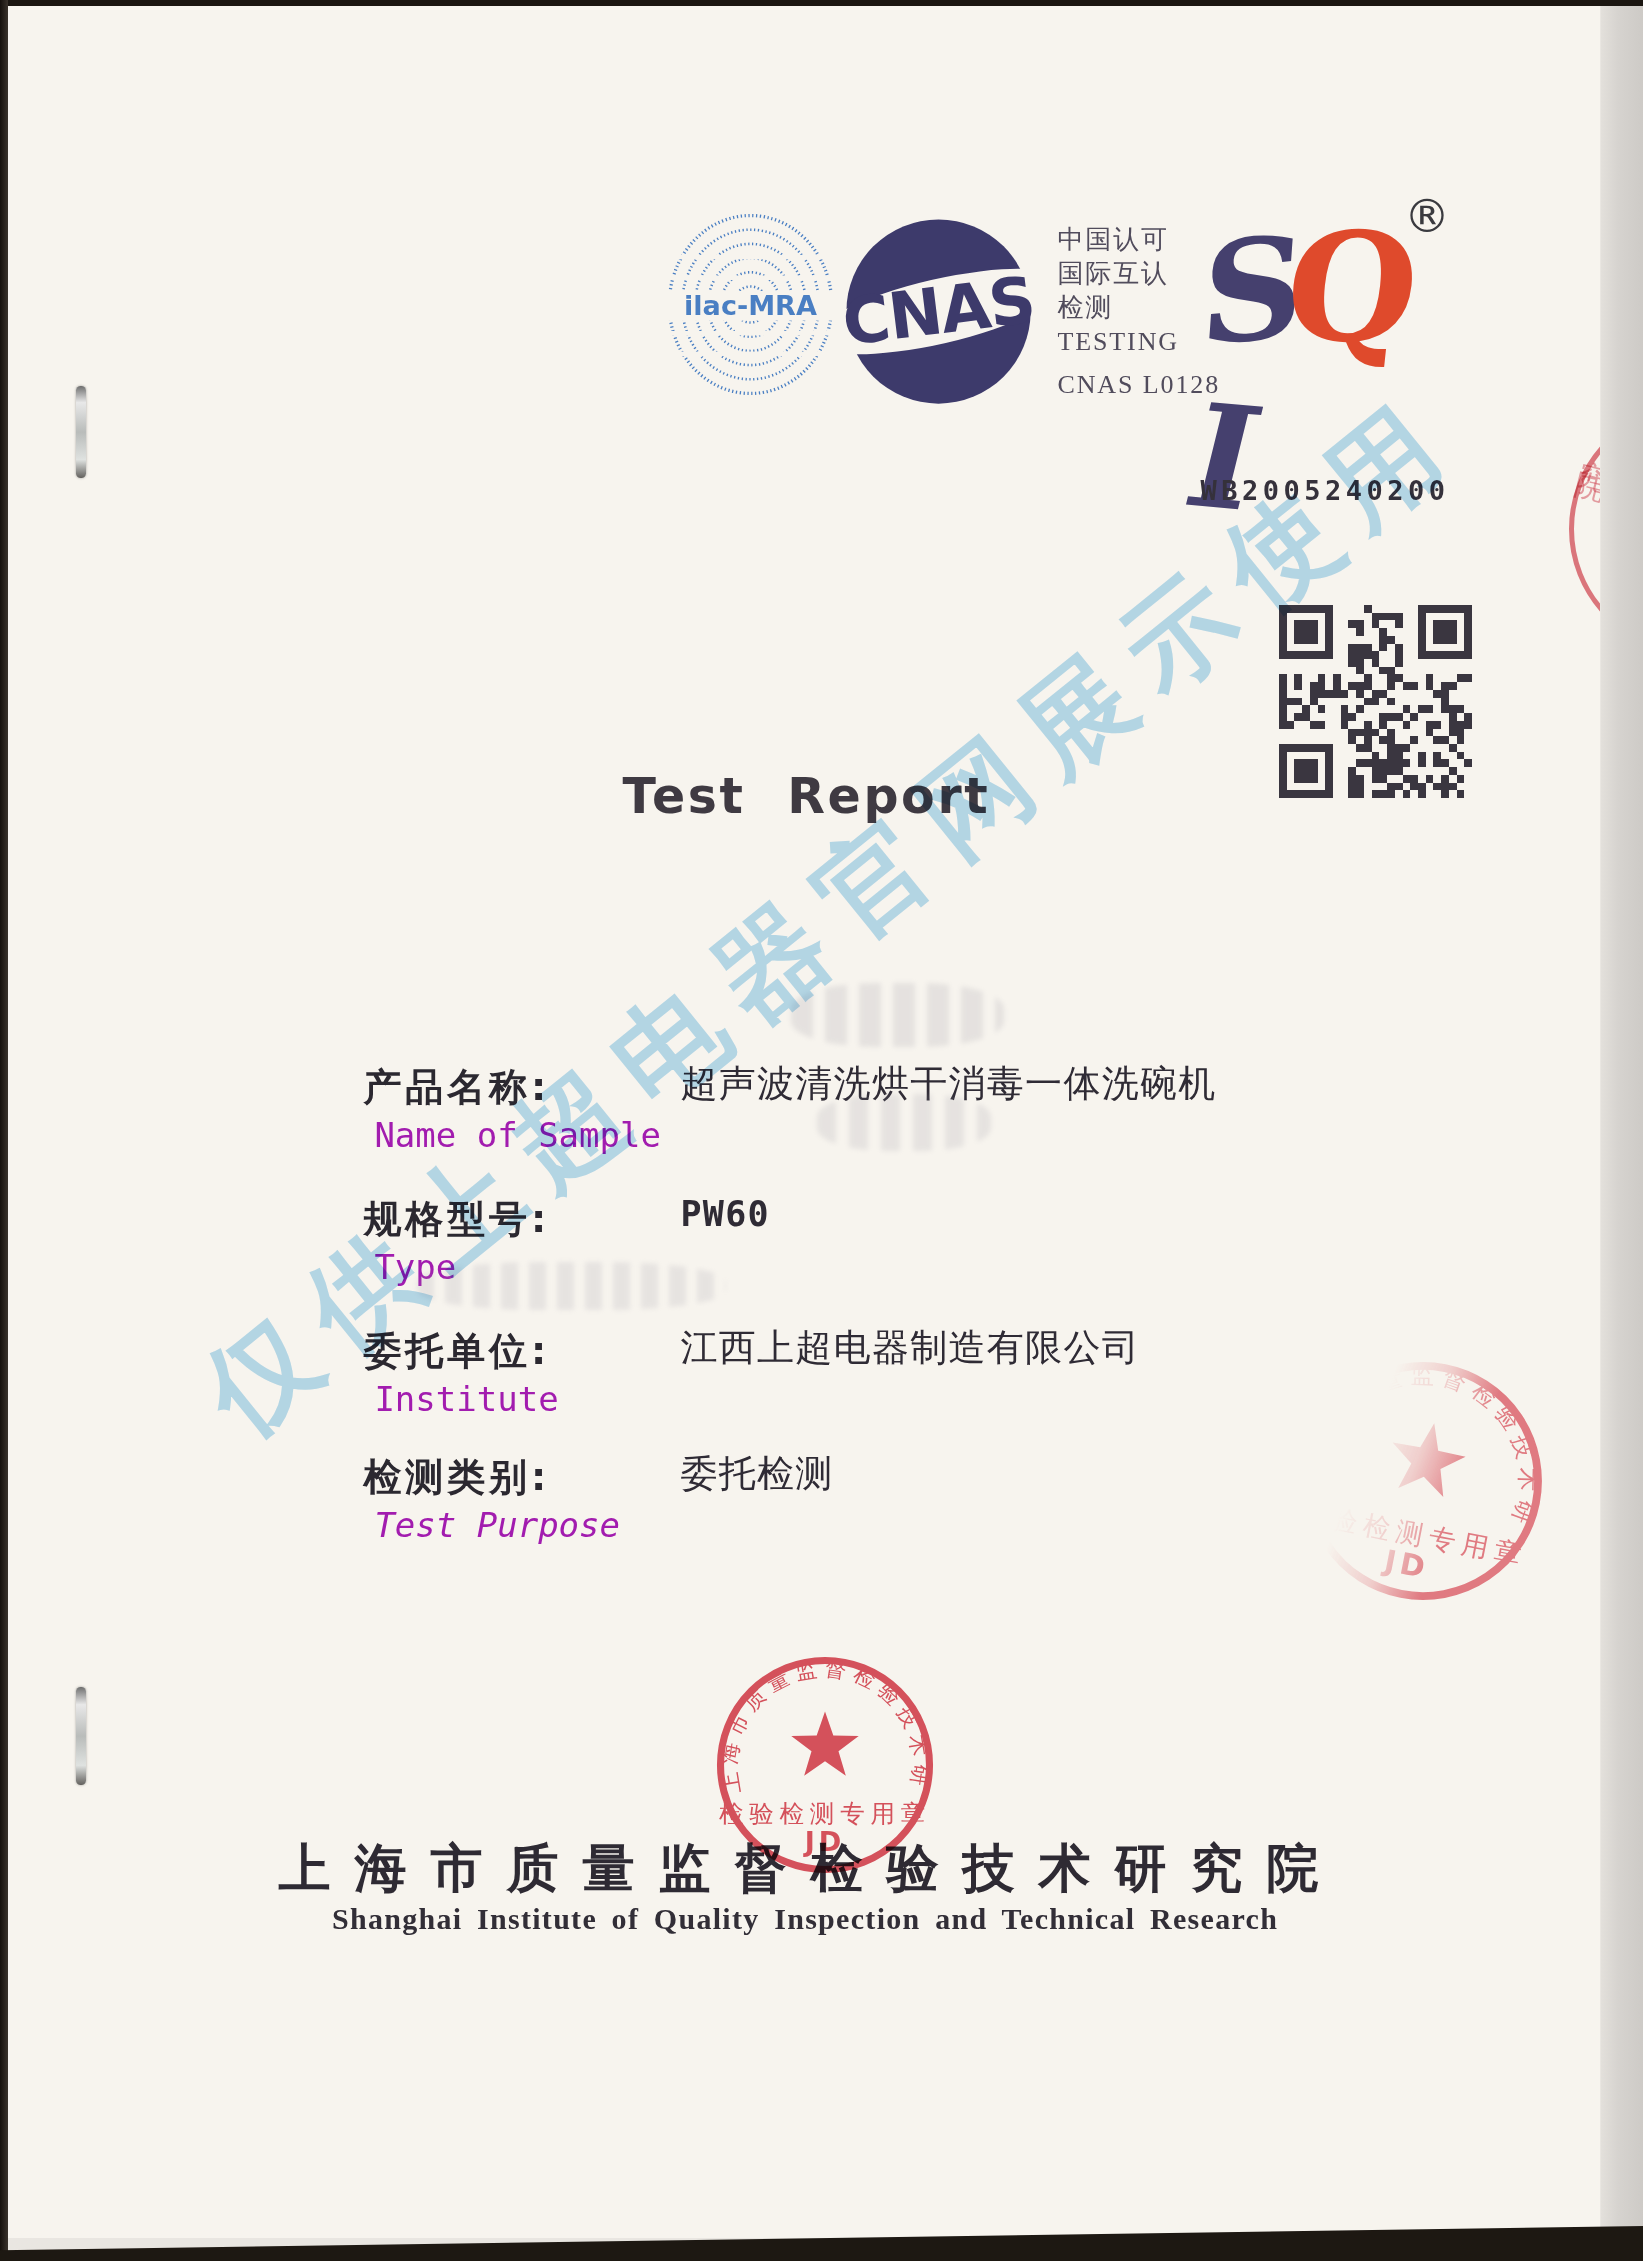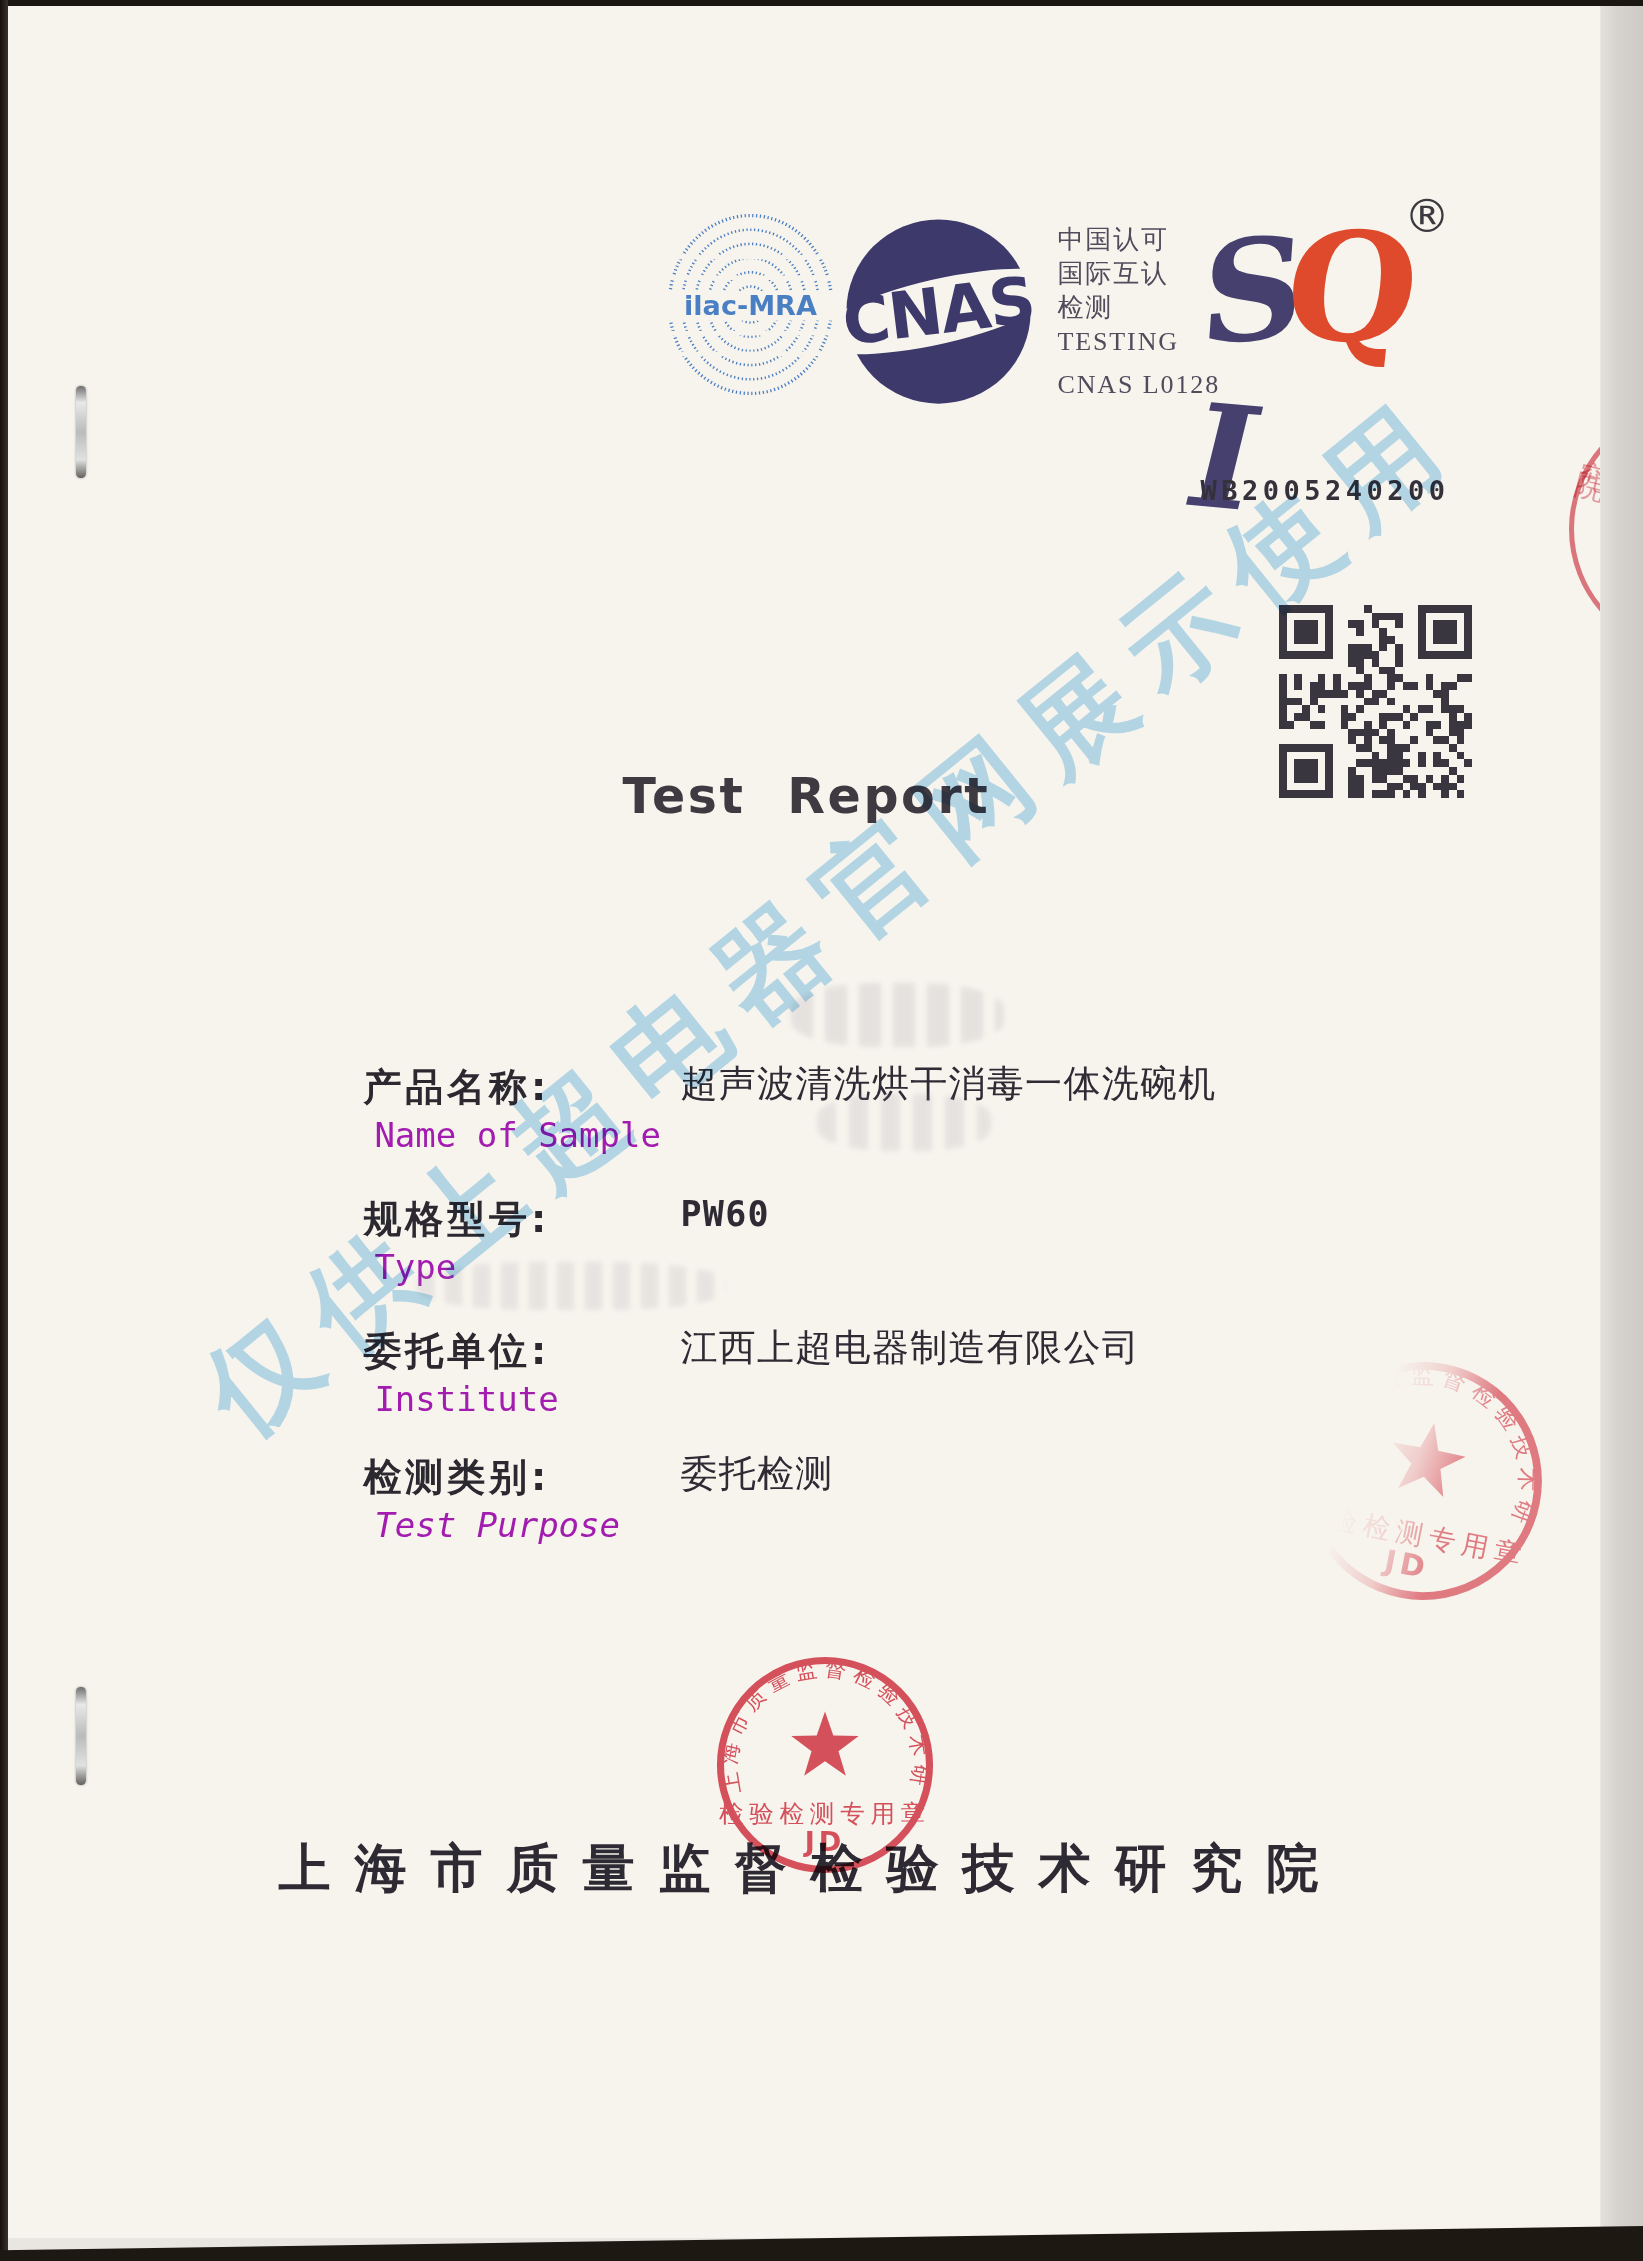--- a/index.html
+++ b/index.html
@@ -343,20 +343,21 @@
     <div class="f-val" style="top:1443px;">委托检测</div>
   </div>
 
   <div class="ghost g1"></div>
   <div class="ghost g2"></div>
   <div class="ghost g3"></div>
 
   <div class="watermark">仅供上超电器官网展示使用</div>
 
   <div class="foot-cn">上海市质量监督检验技术研究院</div>
+  <div class="foot-en">Shanghai Institute of Quality Inspection and Technical Research</div>
 
   <svg class="seal main" width="258" height="258" viewBox="0 0 400 400">
     <circle cx="200" cy="200" r="162" fill="none" stroke="#d84553" stroke-width="11"></circle>
     <polygon fill="#d84553" transform="translate(200,172)" points="0,-55 12.9,-17.8 52.3,-17 20.9,6.8 32.3,44.5 0,22 -32.3,44.5 -20.9,6.8 -52.3,-17 -12.9,-17.8"></polygon>
     <defs>
         <path id="ringA" d="M 70 242 A 137 137 0 1 1 330 242" fill="none"></path>
       </defs>
     <text font-size="33" letter-spacing="10" fill="#d84553" font-family="DejaVu Serif, Liberation Serif, serif">
       <textPath href="#ringA">上海市质量监督检验技术研究院</textPath>
     </text>

